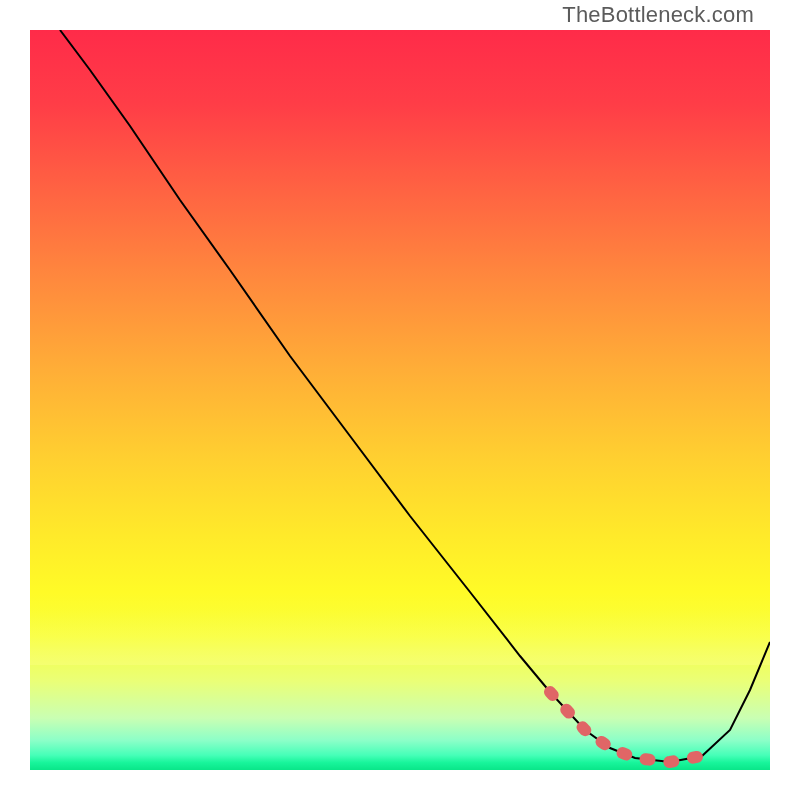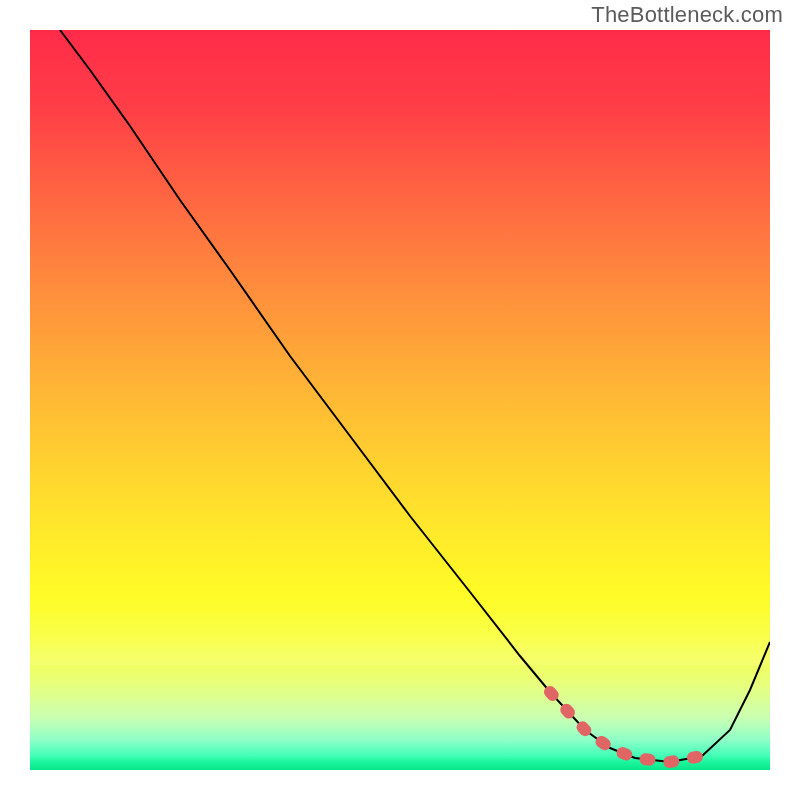--- a/index.html
+++ b/index.html
@@ -7,21 +7,20 @@
     padding: 0;
     width: 800px;
     height: 800px;
     background: #ffffff;
     font-family: Arial, Helvetica, sans-serif;
   }
   .container {
     position: relative;
     width: 764px;
     height: 800px;
-    padding-left: 29px;
   }
   .watermark {
     position: absolute;
     top: 2px;
     right: 10px;
     font-size: 22px;
     font-weight: 400;
     color: #5b5b5b;
     z-index: 10;
     letter-spacing: 0.2px;

